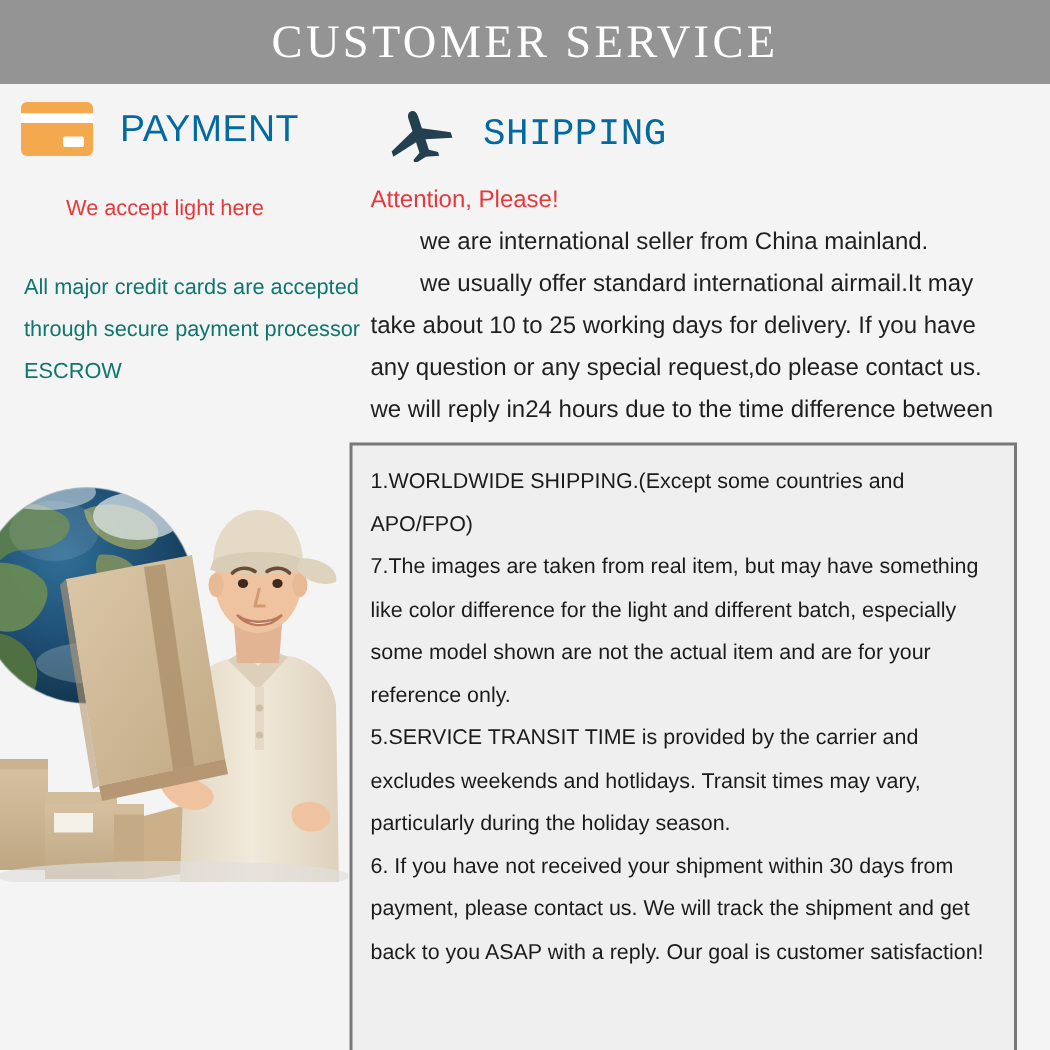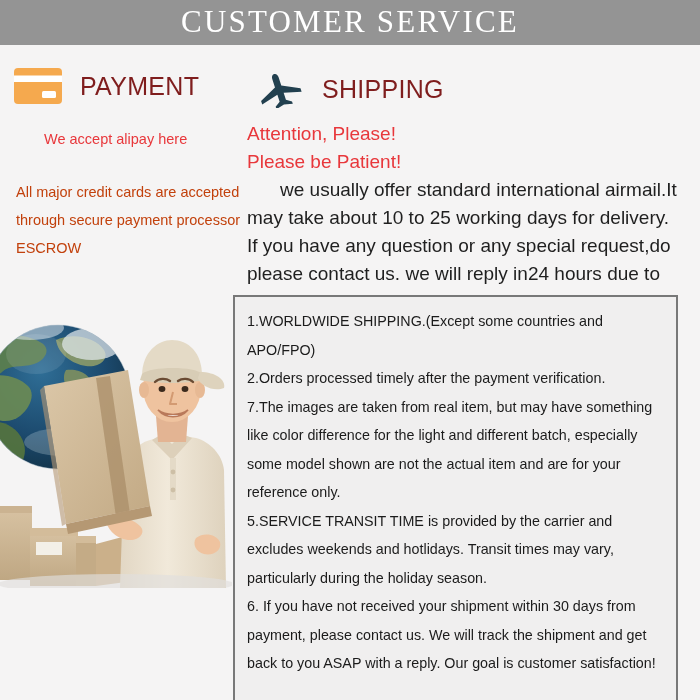--- a/index.html
+++ b/index.html
@@ -14,21 +14,21 @@
     overflow: hidden;
     position: relative;
   }
 
   
   .banner {
     position: absolute;
     left: 0;
     top: 0;
     width: 700px;
-    height: 45px;
+    height: 56px;
     background: #949494;
     display: flex;
     align-items: center;
     justify-content: center;
   }
   .banner-title {
     font-family: "Liberation Serif", serif;
     color: #ffffff;
     font-size: 31px;
     letter-spacing: 2.2px;
@@ -38,57 +38,57 @@
   }
 
   
   .sec-head {
     position: absolute;
     display: flex;
     align-items: center;
   }
   .sec-head .label {
     font-size: 25px;
-    color: #7f1d1d;
+    color: #0369a1;
     font-weight: 400;
     letter-spacing: 0.3px;
   }
   #payment-head { left: 14px; top: 68px; }
   #payment-head .label { margin-left: 18px; }
-  #shipping-head { left: 258px; top: 70px; }
+  #shipping-head { left: 258px; top: 70px; font-family: Liberation Mono, monospace; }
   #shipping-head .label { margin-left: 20px; }
 
   .icon-card { width: 48px; height: 36px; display: block; }
   .icon-plane { width: 44px; height: 38px; display: block; }
 
   
   .alipay-line {
     position: absolute;
     left: 44px;
     top: 131px;
     font-size: 14.5px;
     color: #e8373b;
   }
   .pay-body {
     position: absolute;
     left: 16px;
     top: 178px;
     width: 232px;
     font-size: 14.5px;
-    color: #c2410c;
+    color: #0f766e;
     line-height: 28px;
   }
 
   
   .ship-body {
     position: absolute;
     left: 247px;
     top: 120px;
     width: 432px;
-    font-size: 19px;
+    font-size: 16px;
     line-height: 28px;
     color: #1f1f1f;
   }
   .ship-body .alert { color: #e8373b; }
   .ship-body .indent { display: block; text-indent: 33px; }
   .ship-body p { margin: 0; }
 
   
   .notes-box {
     position: absolute;
@@ -144,33 +144,32 @@
   <span>
     <svg class="icon-plane" viewBox="0 0 44 38" xmlns="http://www.w3.org/2000/svg">
       <g fill="#22404f" transform="rotate(-18 22 19)">
         <path d="M21 3 c2.1 0 3.3 1.9 3.3 4.4 l0 8.6 17.4 8.6 0 3.7 -17.4 -4.6 0 7.4 5.3 3.4 0 2.6 -8.6 -2.1 -8.6 2.1 0 -2.6 5.3 -3.4 0 -7.4 -17.4 4.6 0 -3.7 17.4 -8.6 0 -8.6 C17.7 4.9 18.9 3 21 3 z"></path>
       </g>
     </svg>
   </span>
   <span class="label">SHIPPING</span>
 </div>
 
-<div class="alipay-line">We accept alipay here</div>
+<div class="alipay-line">We accept light here</div>
 <div class="pay-body">All major credit cards are accepted through secure payment processor ESCROW</div>
 
 <div class="ship-body">
   <p class="alert">Attention, Please!</p>
-  <p class="alert">Please be Patient!</p>
+  <p class="indent">we are international seller from China mainland.</p>
   <p class="indent">we usually offer standard international airmail.It may take about 10 to 25 working days for delivery. If you have any question or any special request,do please contact us. we will reply in24 hours due to the time difference between us.</p>
 </div>
 
 <div class="notes-box">
   <ol>
     <li>1.WORLDWIDE SHIPPING.(Except some countries and APO/FPO)</li>
-    <li>2.Orders processed timely after the payment verification.</li>
     <li>7.The images are taken from real item, but may have something like color difference for the light and different batch, especially some model shown are not the actual item and are for your reference only.</li>
     <li>5.SERVICE TRANSIT TIME is provided by the carrier and excludes weekends and hotlidays. Transit times may vary, particularly during the holiday season.</li>
     <li>6. If you have not received your shipment within 30 days from payment, please contact us. We will track the shipment and get back to you ASAP with a reply. Our goal is customer satisfaction!</li>
 
   </ol>
 </div>
 
 <div class="illus">
   <svg viewBox="0 0 232 296" width="232" height="296" xmlns="http://www.w3.org/2000/svg">
     <defs>

